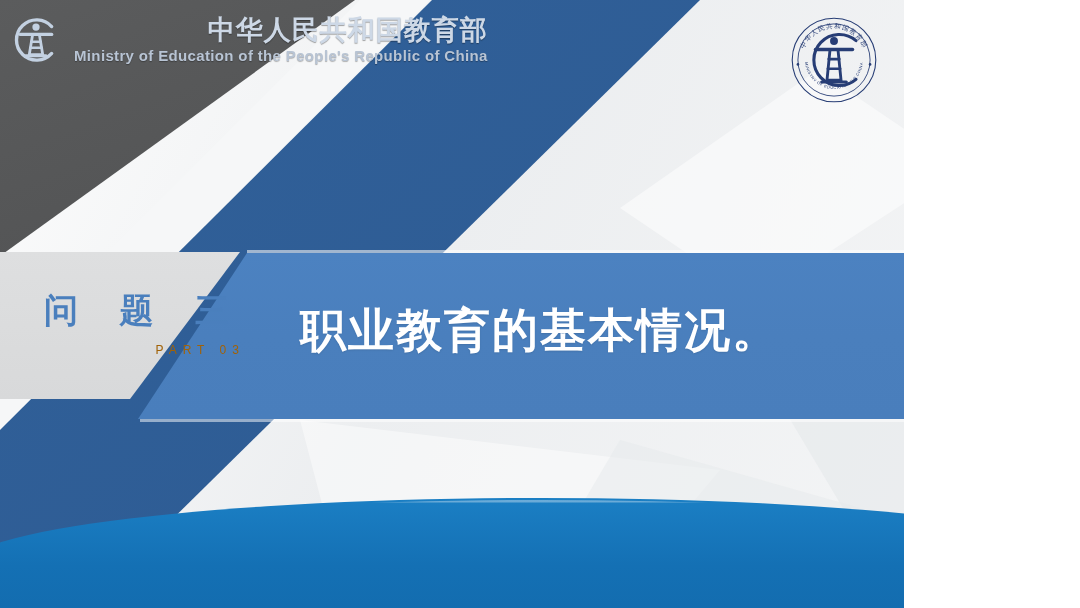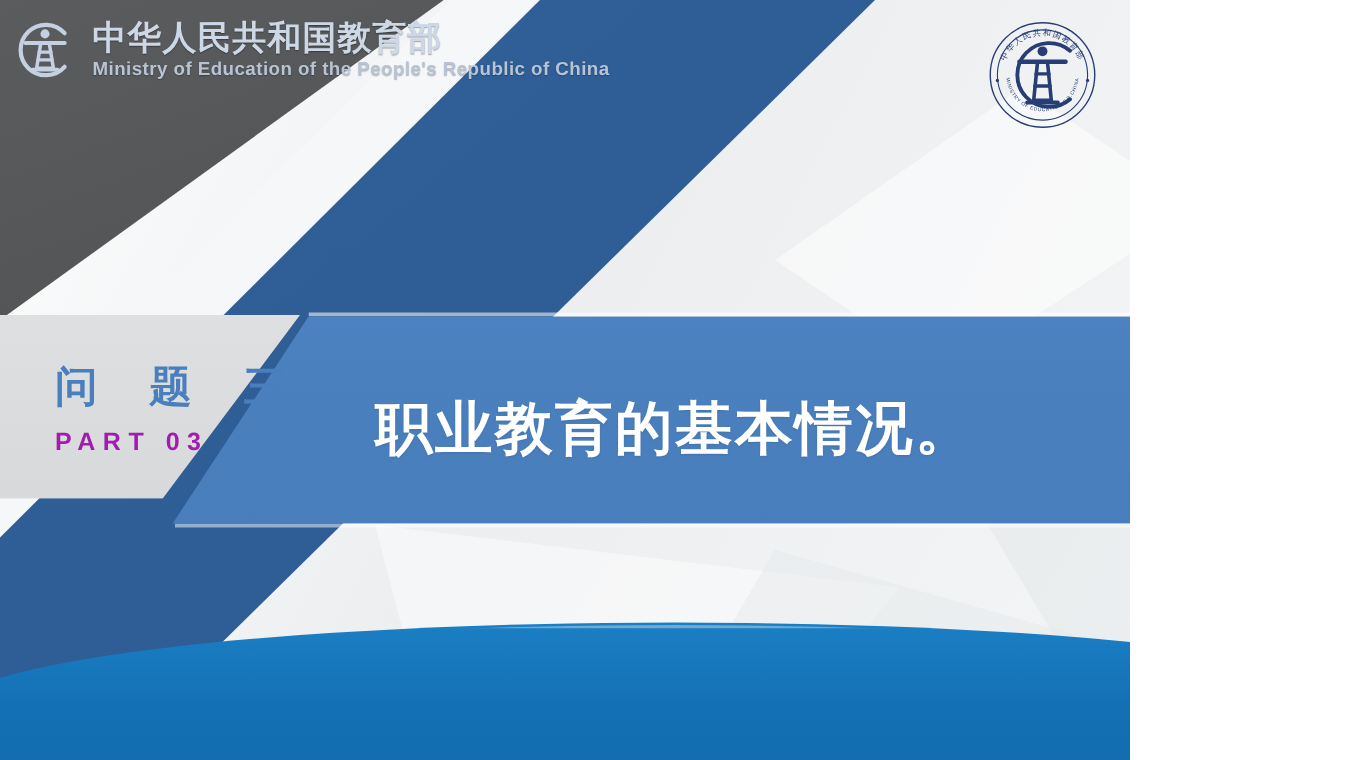--- a/index.html
+++ b/index.html
@@ -7,20 +7,21 @@
     padding: 0;
     background: #ffffff;
   }
   #slide {
     position: relative;
     width: 904px;
     height: 608px;
     overflow: hidden;
     background: #f2f3f4;
     font-family: "Liberation Sans", "DejaVu Sans", sans-serif;
+    text-align: right;
   }
 
   
   .bg-layer { position: absolute; inset: 0; }
 
   
   .bg-base {
     background:
       linear-gradient(118deg, rgba(255,255,255,0.85) 0%, rgba(236,238,240,0.9) 48%, rgba(244,245,246,0.95) 100%),
       #eef0f1;
@@ -153,31 +154,31 @@
   .caption-cn {
     font-size: 34px;
     font-weight: bold;
     color: #4a7fbd;
     letter-spacing: 16px;
     line-height: 1.1;
     white-space: nowrap;
   }
   .caption-en {
     margin-top: 14px;
-    font-size: 20px;
-    font-weight: bold;
-    color: #a21caf;
+    font-size: 12px;
+    font-weight: normal;
+    color: #a16207;
     letter-spacing: 6px;
     white-space: nowrap;
   }
 
   
   .main-title {
     position: absolute;
-    left: 300px; top: 312px;
+    left: 300px; top: 300px;
     z-index: 7;
     font-size: 46px;
     font-weight: bold;
     color: #ffffff;
     letter-spacing: 2px;
     white-space: nowrap;
     text-shadow: 0 1px 2px rgba(0,0,0,0.10);
   }
 </style>
 </head>

